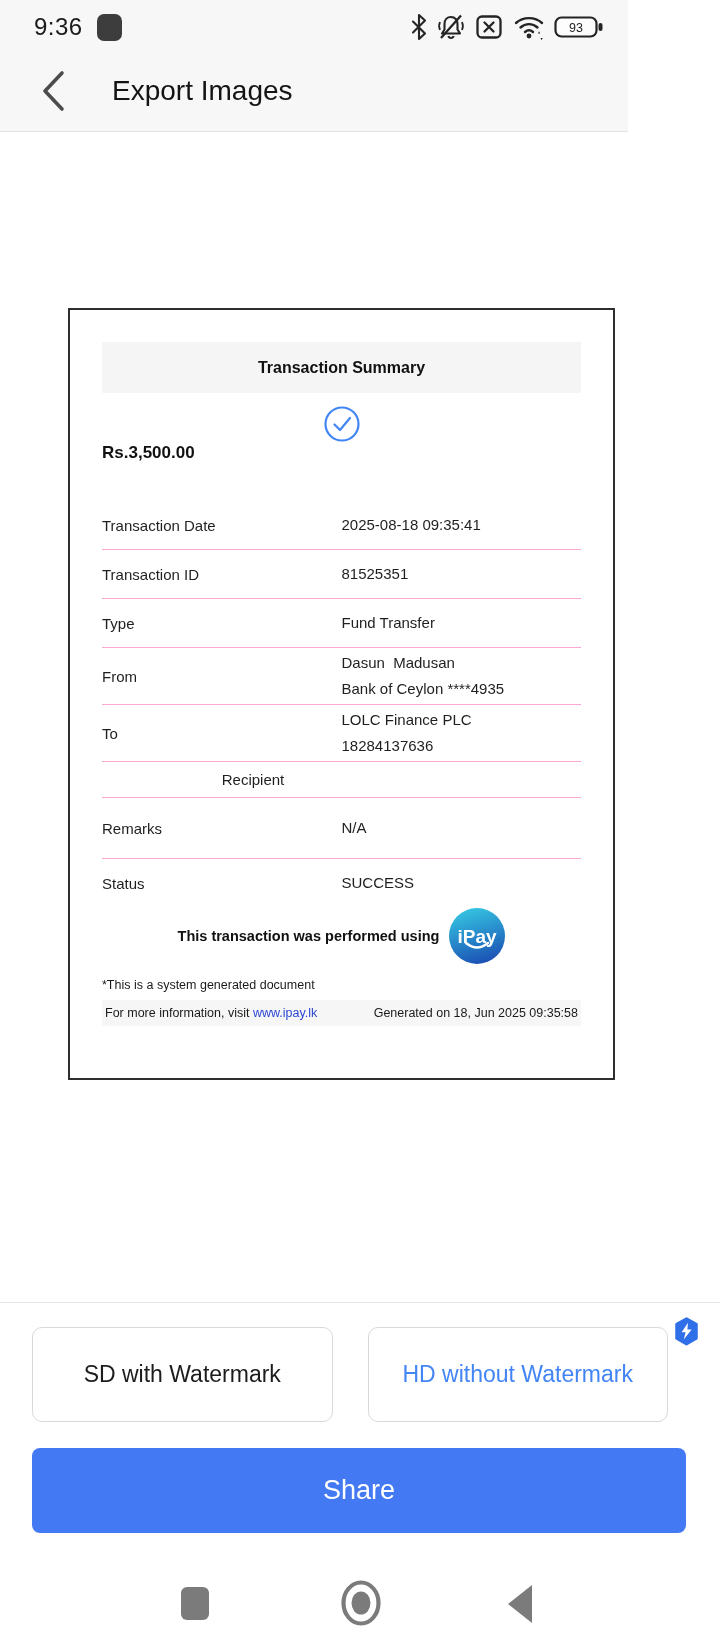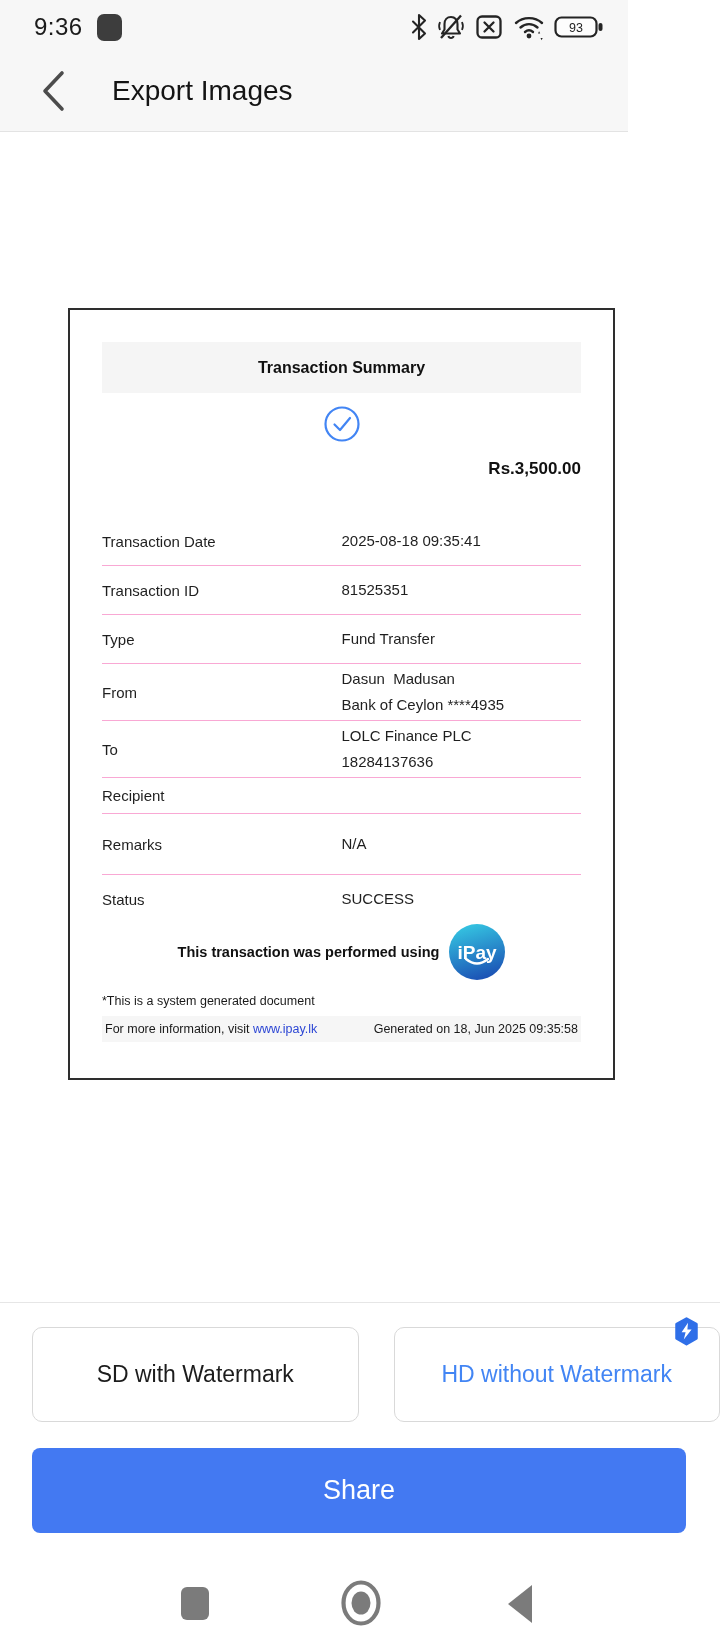--- a/index.html
+++ b/index.html
@@ -27,42 +27,42 @@
     position:absolute;left:68px;top:308px;width:547px;height:772px;
     border:2px solid #2e2e2e;box-sizing:border-box;background:#ffffff;
     padding:0 32px;
   }
   .receipt-title-bar{
     margin-top:32px;height:51px;background:#f5f5f5;
     display:flex;align-items:center;justify-content:center;
     font-weight:bold;font-size:16px;color:#111;
   }
   .check-wrap{margin-top:12px;text-align:center;height:38px;}
-  .amount{margin-top:16px;text-align:right;font-weight:bold;font-size:17px;color:#111;}
+  .amount{margin-top:0;text-align:left;font-weight:bold;font-size:17px;color:#111;}
   .rows{margin-top:38px;}
   .rrow{display:flex;align-items:center;border-bottom:1px solid #f9a8d4;padding:11px 0;}
   .row-two{padding:2px 0;}
-  .row-recipient{padding:9px 0;}
+  .row-recipient{padding:9px 0;flex-direction:column;}
   .row-remarks{padding:17px 0;}
   .row-status{border-bottom:none;padding:11px 0 6px 0;}
   .rlabel{width:50%;font-size:15px;color:#1f1f1f;}
   .rvals{width:50%;}
   .rval{font-size:15px;line-height:26px;color:#1f1f1f;white-space:pre-wrap;}
   .performed{margin-top:6px;display:flex;align-items:center;justify-content:center;gap:10px;}
   .performed-text{font-weight:bold;font-size:14.5px;color:#111;}
   .note{margin-top:14px;font-size:12.5px;color:#1a1a1a;}
   .footer-bar{
     margin-top:8px;background:#f6f6f6;height:26px;
     display:flex;align-items:center;justify-content:space-between;
     font-size:12.5px;color:#1a1a1a;padding:0 3px;
   }
   .footer-link{color:var(--link-blue,#2c46d4);}
   
   .bottom-divider{position:absolute;top:1302px;left:0;width:720px;border-top:1px solid #e6e6e6;}
-  .option-row{position:absolute;top:1327px;left:32px;width:688px;display:flex;gap:35px;}
+  .option-row{position:absolute;top:1327px;left:32px;width:636px;display:flex;gap:35px;}
   .opt-btn{
     flex:1;height:95px;background:#fff;border:1px solid #d9d9d9;border-radius:10px;
     display:flex;align-items:center;justify-content:center;font-size:23px;box-sizing:border-box;
   }
   .opt-sd{color:#1c1c1c;}
   .opt-hd{color:var(--accent,#4285f4);}
   .hd-badge{position:absolute;top:1317px;left:672px;width:29px;height:29px;}
   .share-btn{
     position:absolute;top:1448px;left:32px;width:654px;height:85px;
     background:var(--share-blue,#4379f2);border-radius:8px;color:#ffffff;

